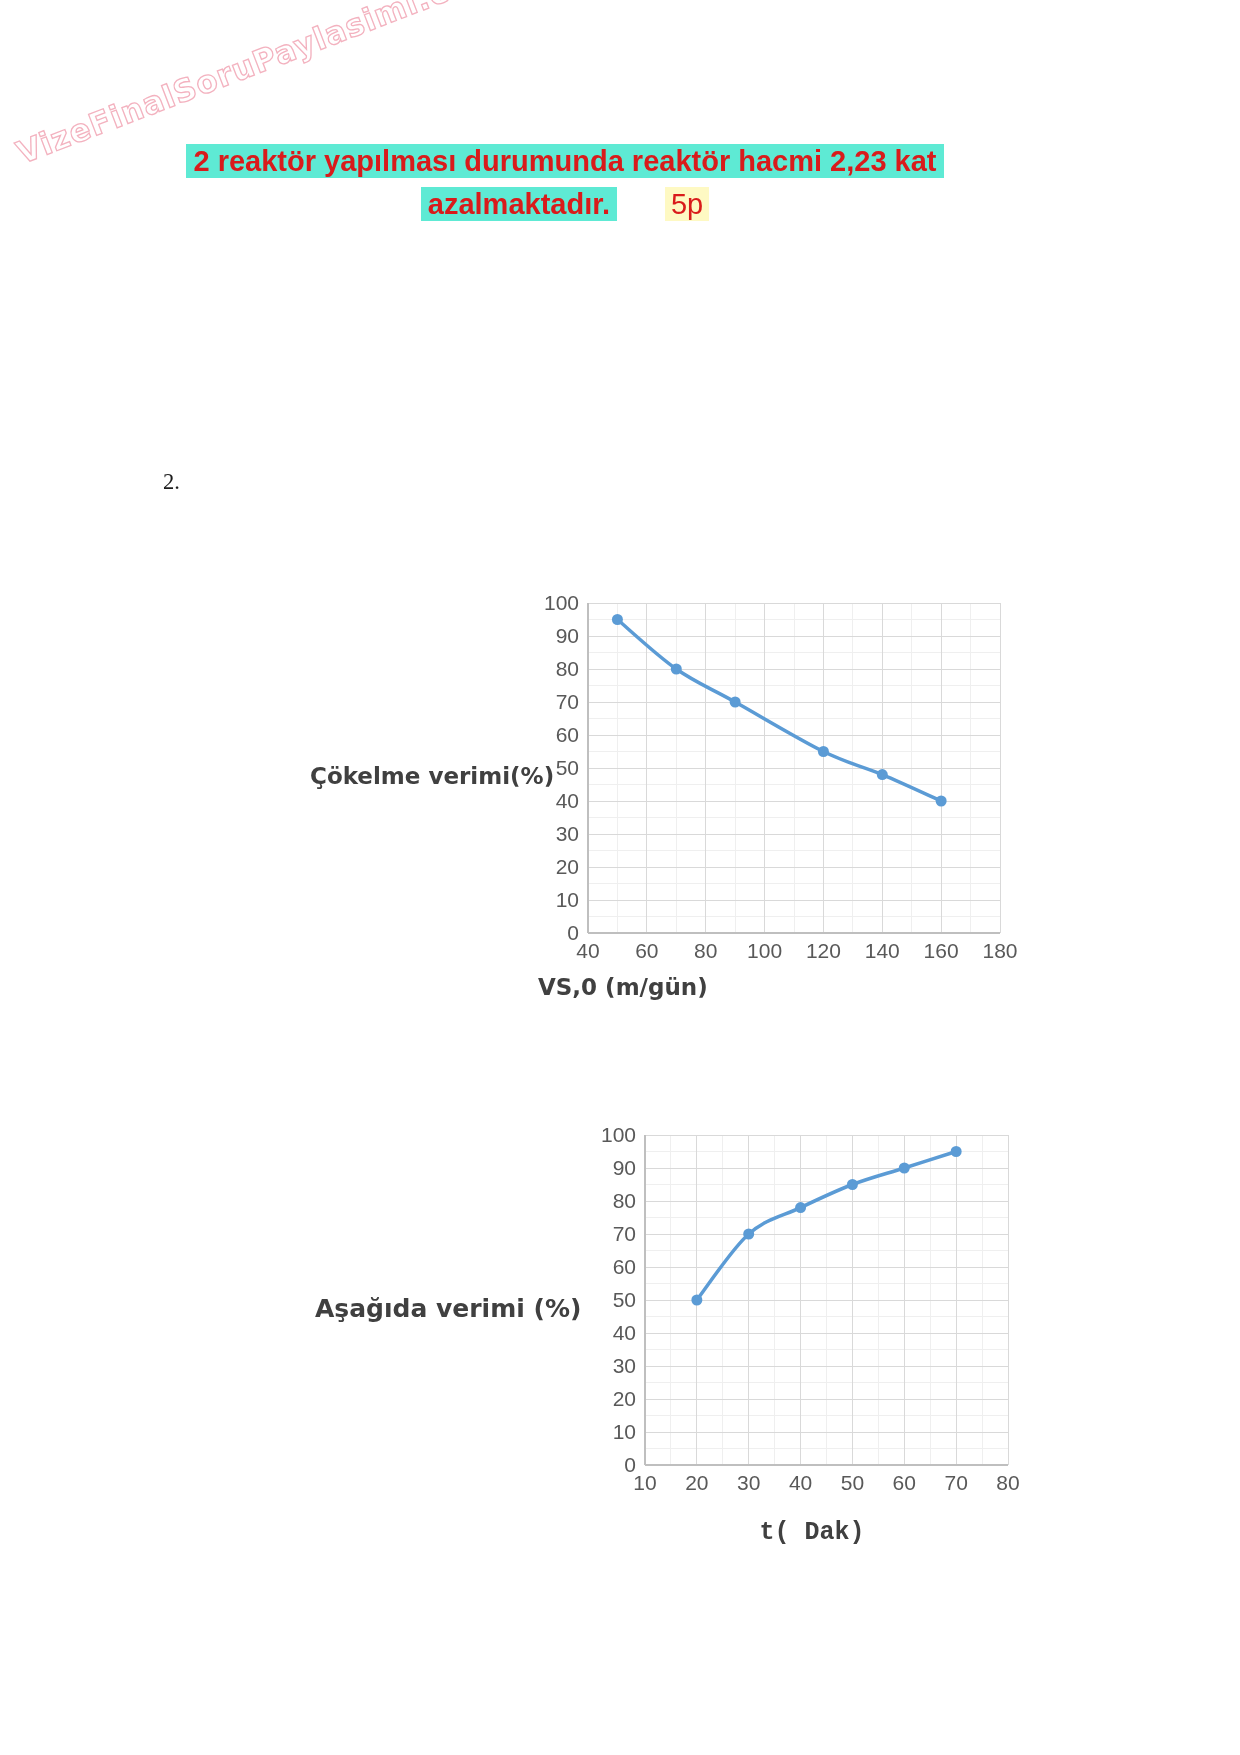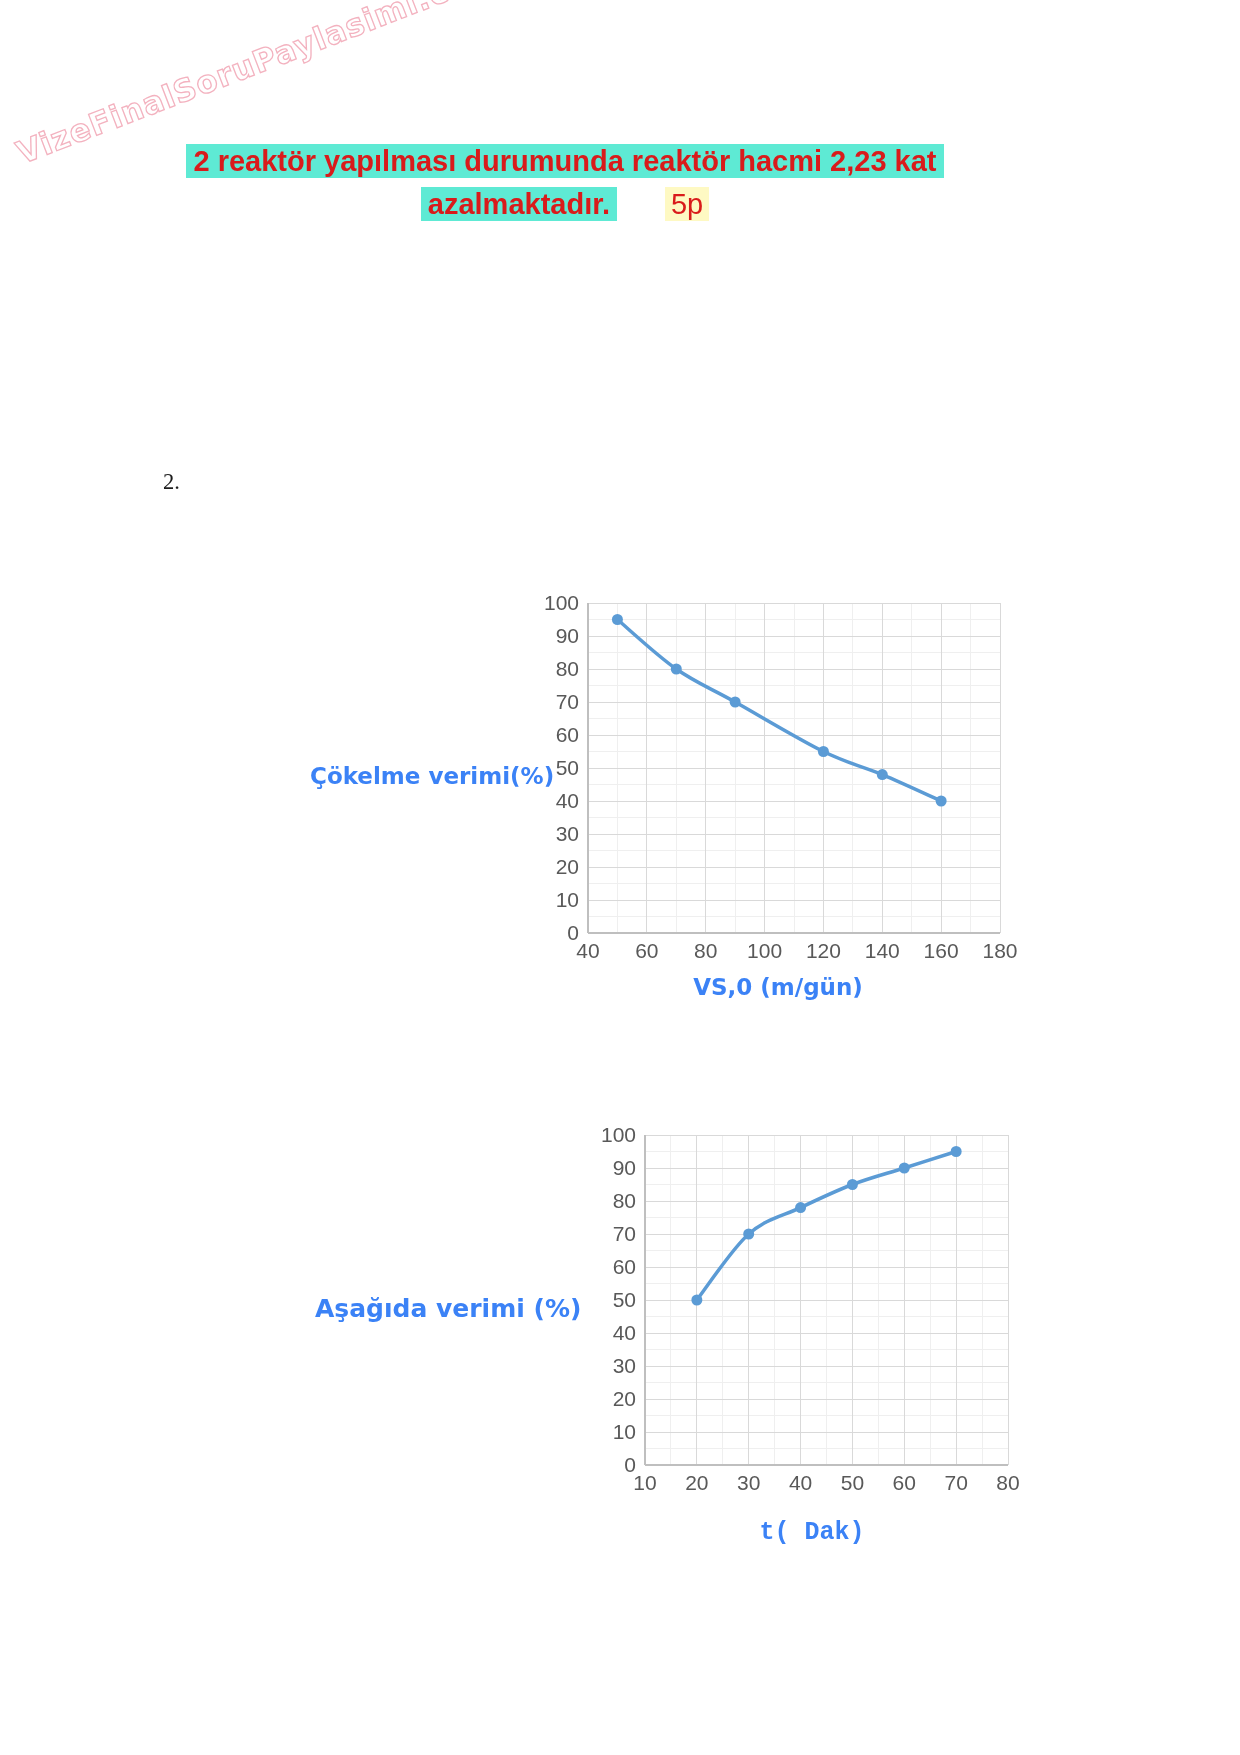--- a/index.html
+++ b/index.html
@@ -28,24 +28,24 @@
     position:absolute;left:163px;top:466px;width:925px;display:flex;
     font-family:"Liberation Serif",serif;font-size:22.5px;color:#1c1c1c;
     line-height:31px;
   }
   .qnum{width:38px;flex:none;}
   .qtext sup{font-size:14px;}
   
   svg.chart{position:absolute;}
   .axis-title{
     position:absolute;font-family:"DejaVu Sans",sans-serif;font-weight:bold;
-    color:#3b82f6;white-space:nowrap;
+    color:#404040;white-space:nowrap;
   }
   .c1y{left:310px;top:763px;font-size:23px;}
-  .c1x{left:538px;top:974px;width:480px;text-align:center;font-size:23px;}
+  .c1x{left:538px;top:974px;width:480px;font-size:23px;}
   .c2y{left:315px;top:1294px;font-size:25px;}
   .c2x{left:582px;top:1518px;width:460px;text-align:center;font-size:25px;font-family:Liberation Mono, monospace;}
 </style>
 </head>
 <body>
 
 <div class="watermark">VizeFinalSoruPaylasimi.com</div>
 
 <div class="note">
   <div class="note-line1"><span class="hl">2 reaktör yapılması durumunda reaktör hacmi 2,23 kat</span></div>

